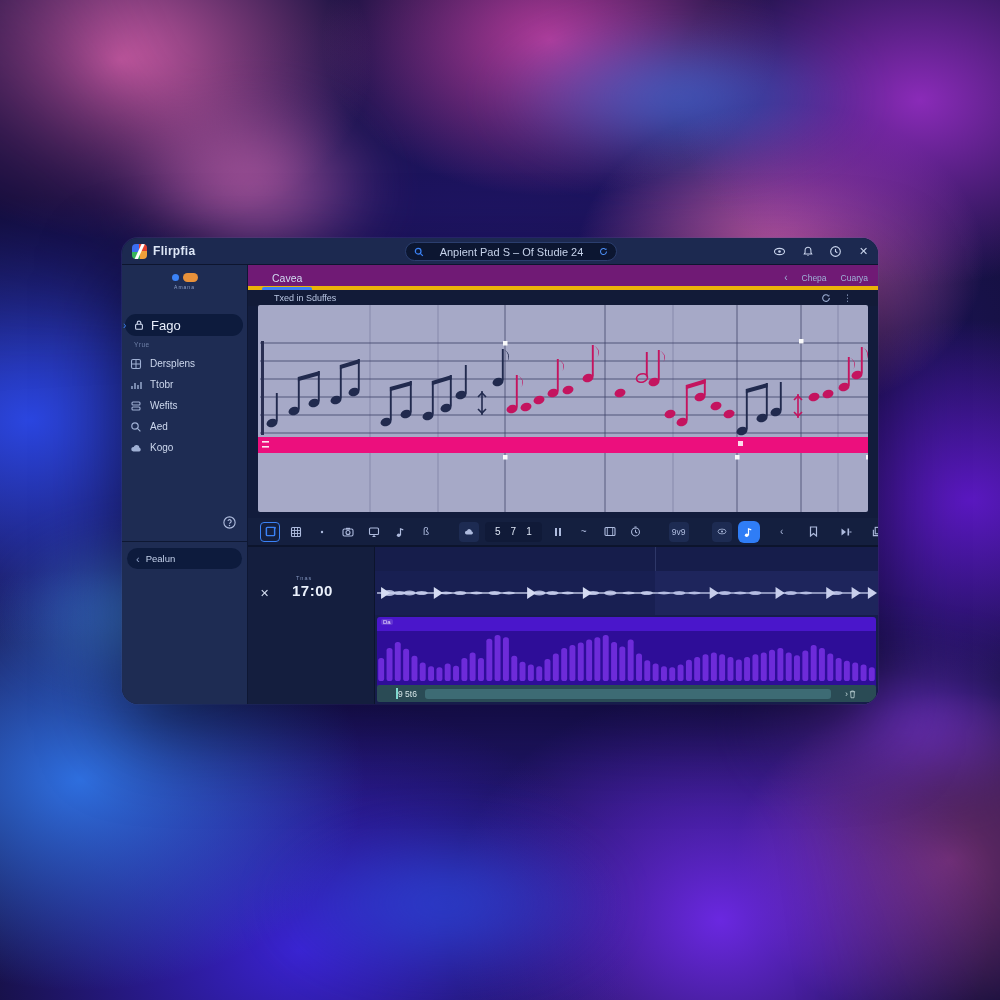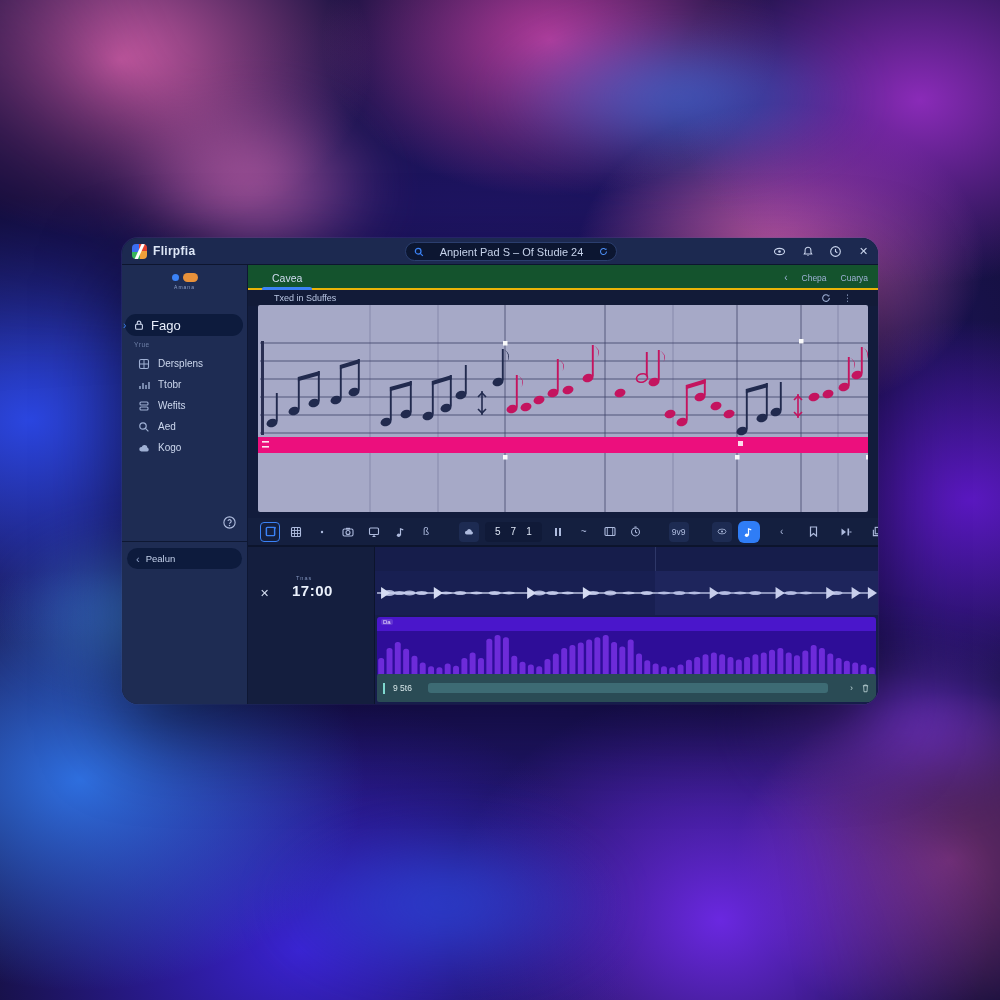--- a/index.html
+++ b/index.html
@@ -55,31 +55,31 @@
   .ws{display:flex;align-items:center;justify-content:center;gap:4px;margin-top:8px;}
   .ws .dotb{width:7px;height:7px;border-radius:50%;background:#3b82f6;}
   .ws .pillo{width:15px;height:9px;border-radius:5px;background:#e8913a;}
   .ws-cap{text-align:center;font-size:5px;color:#8fa0c8;margin-top:2px;letter-spacing:1px;}
   .active-item{position:absolute;left:3px;right:4px;top:49px;height:22px;border-radius:12px;background:#0d1b3d;
                display:flex;align-items:center;gap:6px;padding:0 8px;}
   .active-item .arrow{position:absolute;left:-2px;color:#3b82f6;font-size:10px;}
   .active-item .lbl{font-size:13px;color:#e8eefb;font-weight:normal;}
   .sec-lbl{position:absolute;left:12px;top:76px;font-size:6.5px;color:#6f80a8;letter-spacing:.5px;}
   .side-items{position:absolute;left:0;top:88px;right:0;}
-  .side-item{display:flex;align-items:center;gap:8px;padding:4px 16px;height:21px;color:#cdd8ee;font-size:10px;}
+  .side-item{display:flex;align-items:center;gap:8px;padding:4px 8px;height:21px;color:#cdd8ee;font-size:10px;}
   .side-item .sic{width:12px;height:12px;color:#9fb0d4;flex:0 0 12px;}
   .help-ic{position:absolute;right:10px;top:250px;width:15px;height:15px;color:#aebbdc;}
   .side-div{position:absolute;left:0;right:0;top:276px;height:1px;background:#0e1833;}
   .footer-item{position:absolute;left:5px;right:5px;top:283px;height:21px;border-radius:11px;background:#0d1b3d;
                display:flex;align-items:center;gap:6px;padding:0 9px;font-size:9.5px;color:#c3d0ea;}
   .footer-item .chev{color:#93a5cc;font-size:11px;}
 
   
   .content{position:absolute;left:126px;top:27px;right:0;bottom:0;background:#121c3c;}
-  .tabrow{position:absolute;left:0;right:0;top:0;height:25px;background:#14532d;border-bottom:2px solid #eab308;}
+  .tabrow{position:absolute;left:0;right:0;top:0;height:25px;background:#701a75;border-bottom:4px solid #eab308;}
   .tab{position:absolute;left:14px;top:0;height:25px;display:flex;align-items:center;padding:0 10px;
        font-size:10.5px;color:#d3ddf2;}
   .tab u-line{position:absolute;left:0;right:0;bottom:0;height:3px;background:#3b82f6;border-radius:2px 2px 0 0;display:block;}
   .tab-actions{position:absolute;right:10px;top:0;height:25px;display:flex;align-items:center;gap:14px;font-size:8.5px;color:#9fb2d8;}
   .panel-head{position:absolute;left:0;right:0;top:25px;height:16px;background:#121b38;display:flex;align-items:center;padding:0 26px;}
   .panel-title{font-size:9px;color:#b9c6e2;}
   .panel-head .ph-icons{margin-left:auto;display:flex;gap:12px;color:#9fb0d4;align-items:center;}
 
   
   .score{position:absolute;left:10px;top:40px;width:610px;height:207px;background:#a6a9c7;border-radius:2px;overflow:hidden;}
@@ -107,22 +107,22 @@
   .tl-col1{position:absolute;left:6px;font-size:8.5px;color:#aab8da;}
   .tl-col2{position:absolute;left:276px;font-size:8.5px;color:#aab8da;}
   .tl-hicons{position:absolute;right:8px;display:flex;gap:8px;color:#93a5cc;font-size:8px;align-items:center;}
   .tl-vdiv{position:absolute;left:280px;top:0;width:1px;height:62px;background:rgba(120,135,190,.25);}
   .track1{position:absolute;left:0;right:0;top:24px;height:44px;background:#181f52;}
   .track1 .lighter{position:absolute;left:280px;right:0;top:0;bottom:0;background:rgba(90,100,190,.10);}
   .clip{position:absolute;left:2px;right:2px;top:70px;height:71px;border-radius:3px;overflow:hidden;}
   .clip-top{position:absolute;left:0;right:0;top:0;height:14px;background:#4a16cb;}
   .clip-lbl{position:absolute;left:4px;top:2px;font-size:6px;color:#e7defc;background:rgba(255,255,255,.14);padding:0 2px;border-radius:2px;}
   .clip-body{position:absolute;left:0;right:0;top:14px;bottom:0;background:#2e0d98;}
-  .statusbar{position:absolute;left:2px;right:2px;bottom:2px;height:28px;background:#2a4b55;border-radius:2px;
-             display:flex;align-items:center;padding:0 6px;gap:8px;}
+  .statusbar{position:absolute;left:2px;right:2px;bottom:2px;height:17px;background:#2a4b55;border-radius:2px;
+             display:flex;align-items:center;padding:0 19px;}
   .statusbar .accent{width:2px;height:11px;background:#7fd8cf;}
   .statusbar .sv{font-size:8.5px;color:#d6e6e8;}
   .statusbar .prog{flex:1;height:10px;border-radius:3px;background:#3d6b74;margin:0 14px 0 8px;}
   .statusbar .sic{color:#bcd2d4;font-size:9px;display:flex;align-items:center;}
   svg{display:block;}
 </style>
 </head>
 <body>
 
 <div id="stage">

